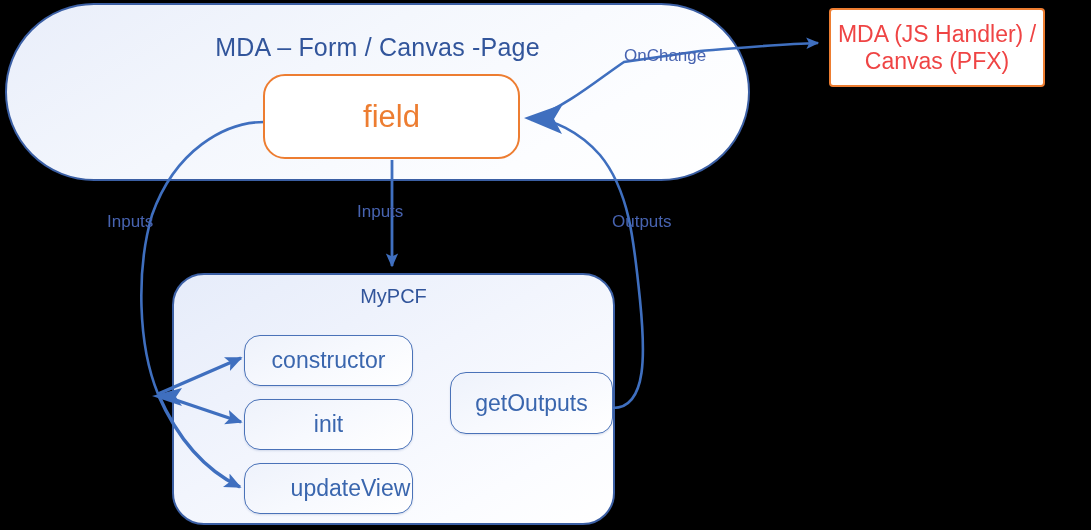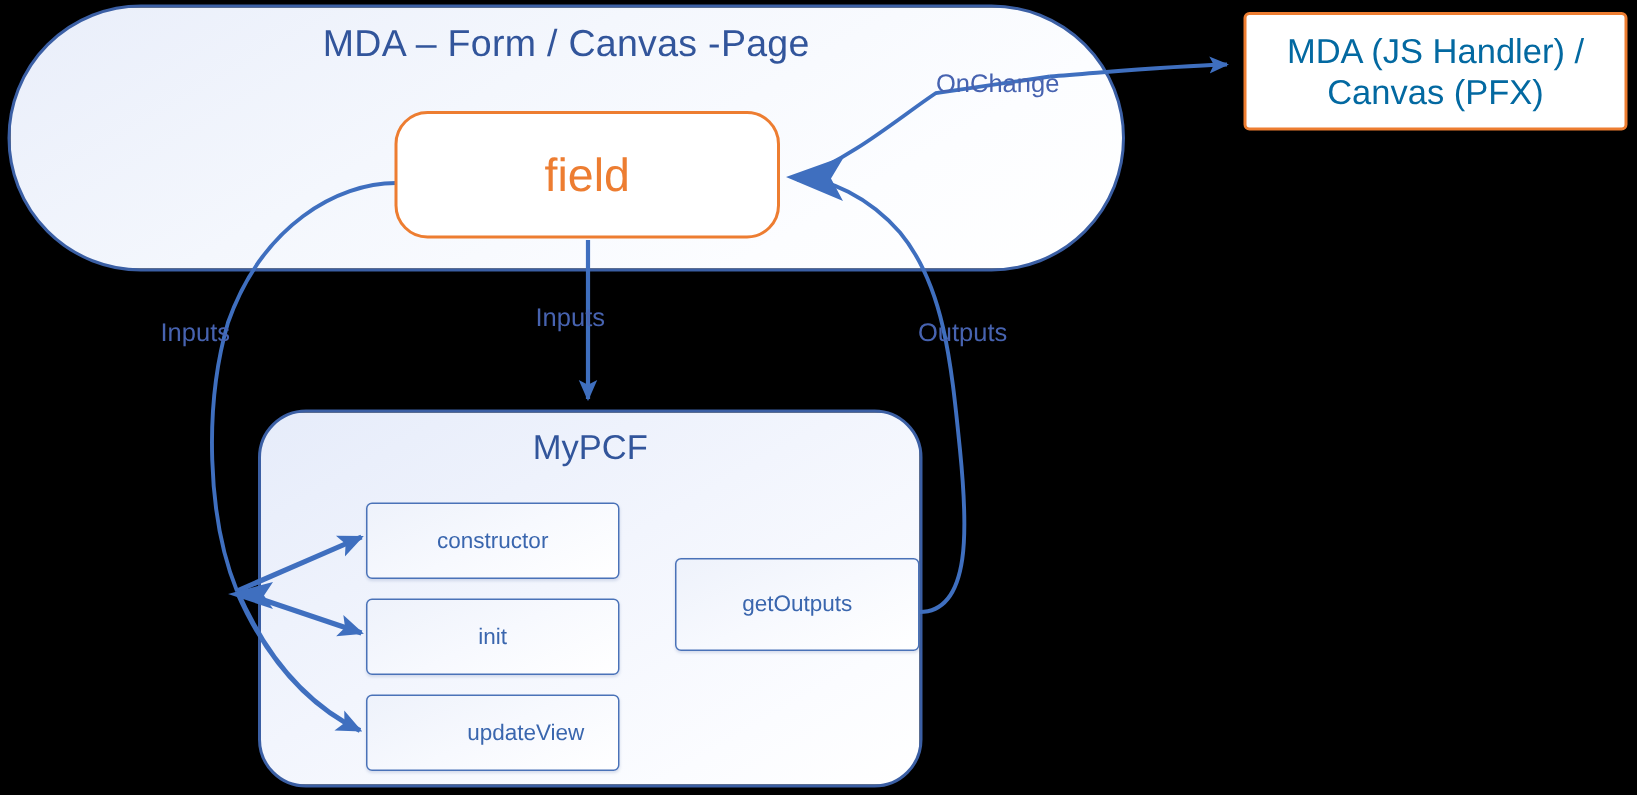--- a/index.html
+++ b/index.html
@@ -38,76 +38,76 @@
     left: 5px; top: 3px;
     width: 745px; height: 178px;
     border: 2px solid #3b5fa4;
     border-radius: 92px;
     background: linear-gradient(150deg, #e9eefa 0%, #f4f7fd 40%, #fcfdff 75%, #ffffff 100%);
     align-items: flex-start;
     justify-content: center;
     z-index: 1;
   }
   #mda-form-title {
-    margin-top: 10px;
+    margin-top: 28px;
     font-size: 25px;
     color: #32559b;
     letter-spacing: .2px;
   }
 
   
   #field-node {
     left: 263px; top: 74px;
     width: 257px; height: 85px;
     border: 2.5px solid #ed7d31;
     border-radius: 22px;
     background: #ffffff;
     color: #ed7d31;
     font-size: 31px;
     z-index: 6;
   }
 
   
   #mda-handler-node {
     left: 829px; top: 8px;
-    width: 256px; height: 79px;
+    width: 216px; height: 79px;
     border: 2.5px solid #ed7d31;
     border-radius: 4px;
     background: #ffffff;
-    color: #0369a1;
+    color: #ef4444;
     font-size: 23px;
     z-index: 6;
     flex-direction: column;
   }
   #mda-handler-node span { display: block; }
 
   
   #mypcf-container {
     left: 172px; top: 273px;
     width: 443px; height: 252px;
     border: 2px solid #3b5fa4;
     border-radius: 32px;
     background: linear-gradient(150deg, #e6ecfa 0%, #f2f5fd 45%, #fbfcff 80%, #ffffff 100%);
     align-items: flex-start;
     justify-content: center;
     z-index: 1;
   }
   #mypcf-title {
     margin-top: 10px;
-    font-size: 23px;
+    font-size: 20px;
     color: #32559b;
   }
 
   
   .method-node {
     border: 1.8px solid #4a72b8;
-    border-radius: 4px;
+    border-radius: 16px;
     background: linear-gradient(155deg, #eef2fb 0%, #f7f9fe 50%, #ffffff 100%);
     color: #3a66ae;
-    font-size: 15px;
+    font-size: 23px;
     z-index: 6;
     box-shadow: 0 1px 2px rgba(60,90,150,.18);
   }
   #node-constructor { left: 244px; top: 335px; width: 169px; height: 51px; }
   #node-init        { left: 244px; top: 399px; width: 169px; height: 51px; }
   #node-updateview  { left: 244px; top: 463px; width: 169px; height: 51px; padding-left: 44px; }
   #node-getoutputs  { left: 450px; top: 372px; width: 163px; height: 62px; }
 
   
   .edge-label {

